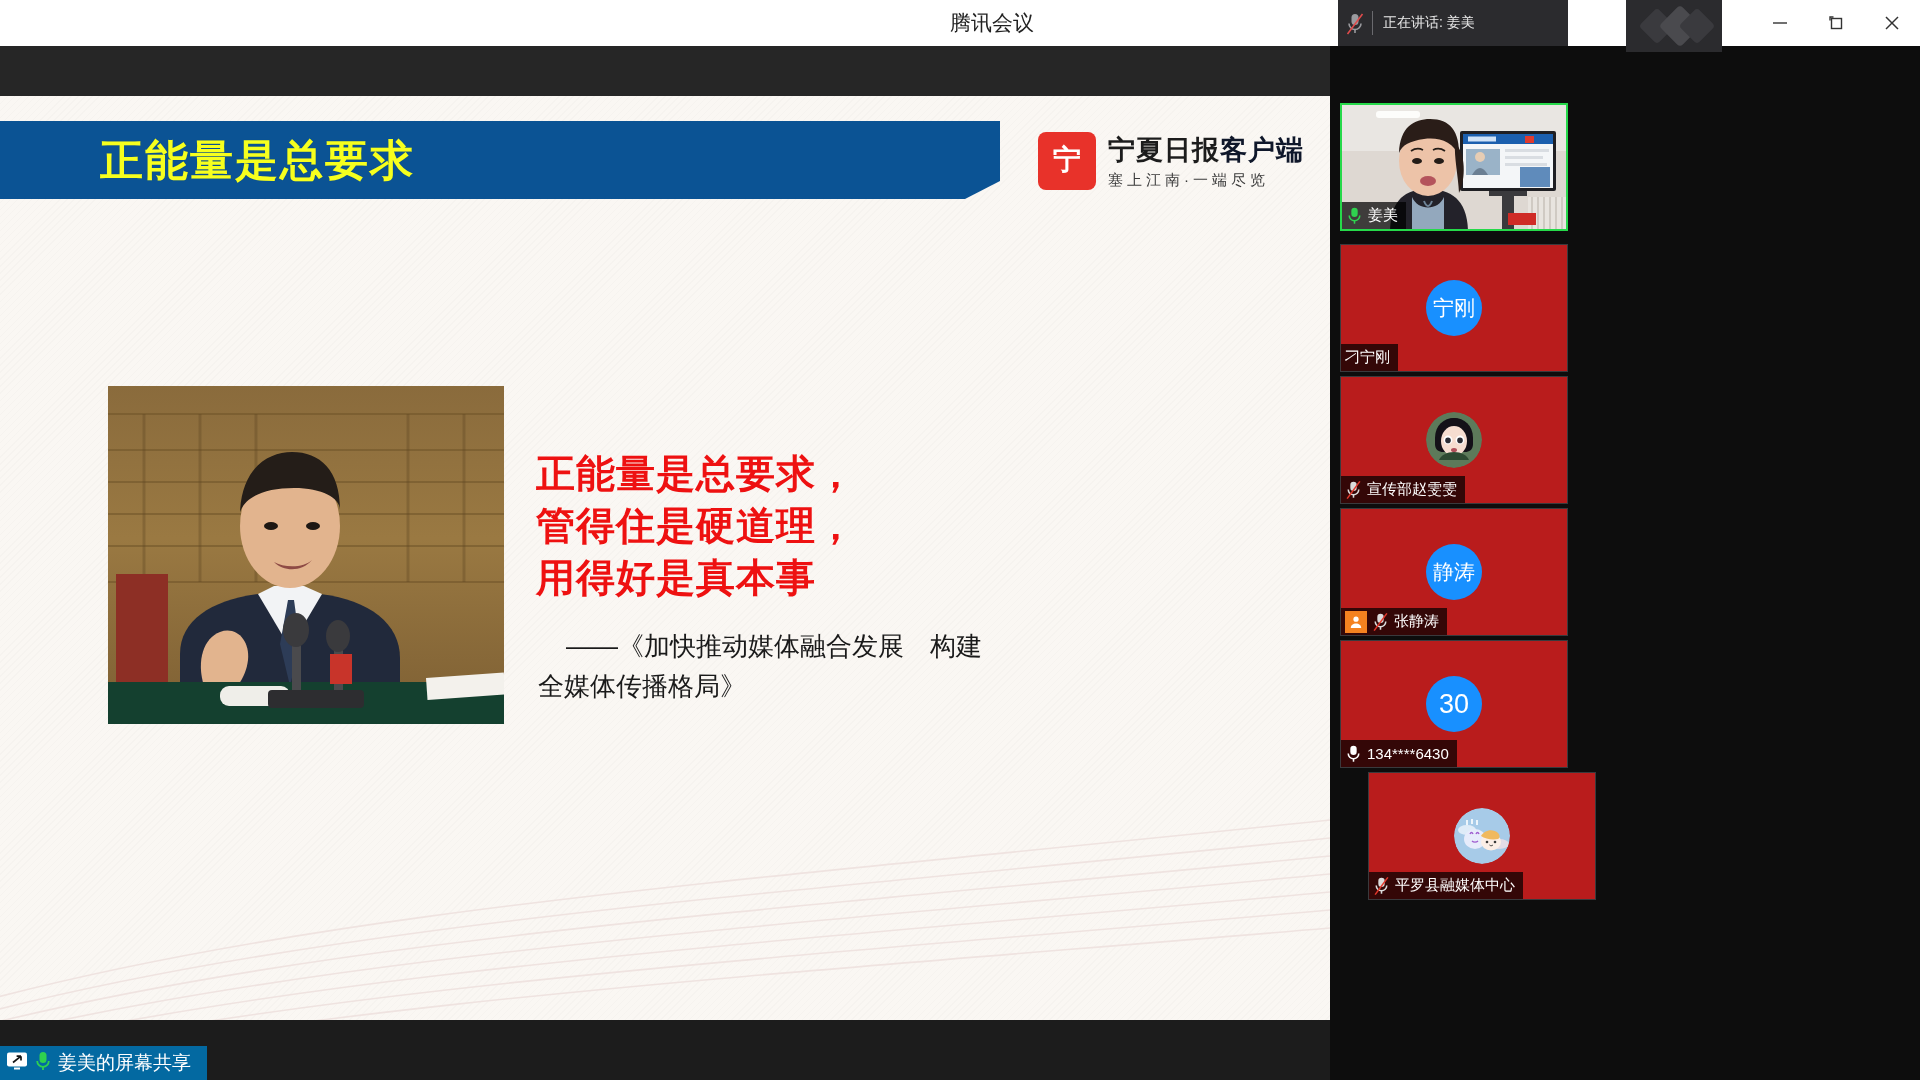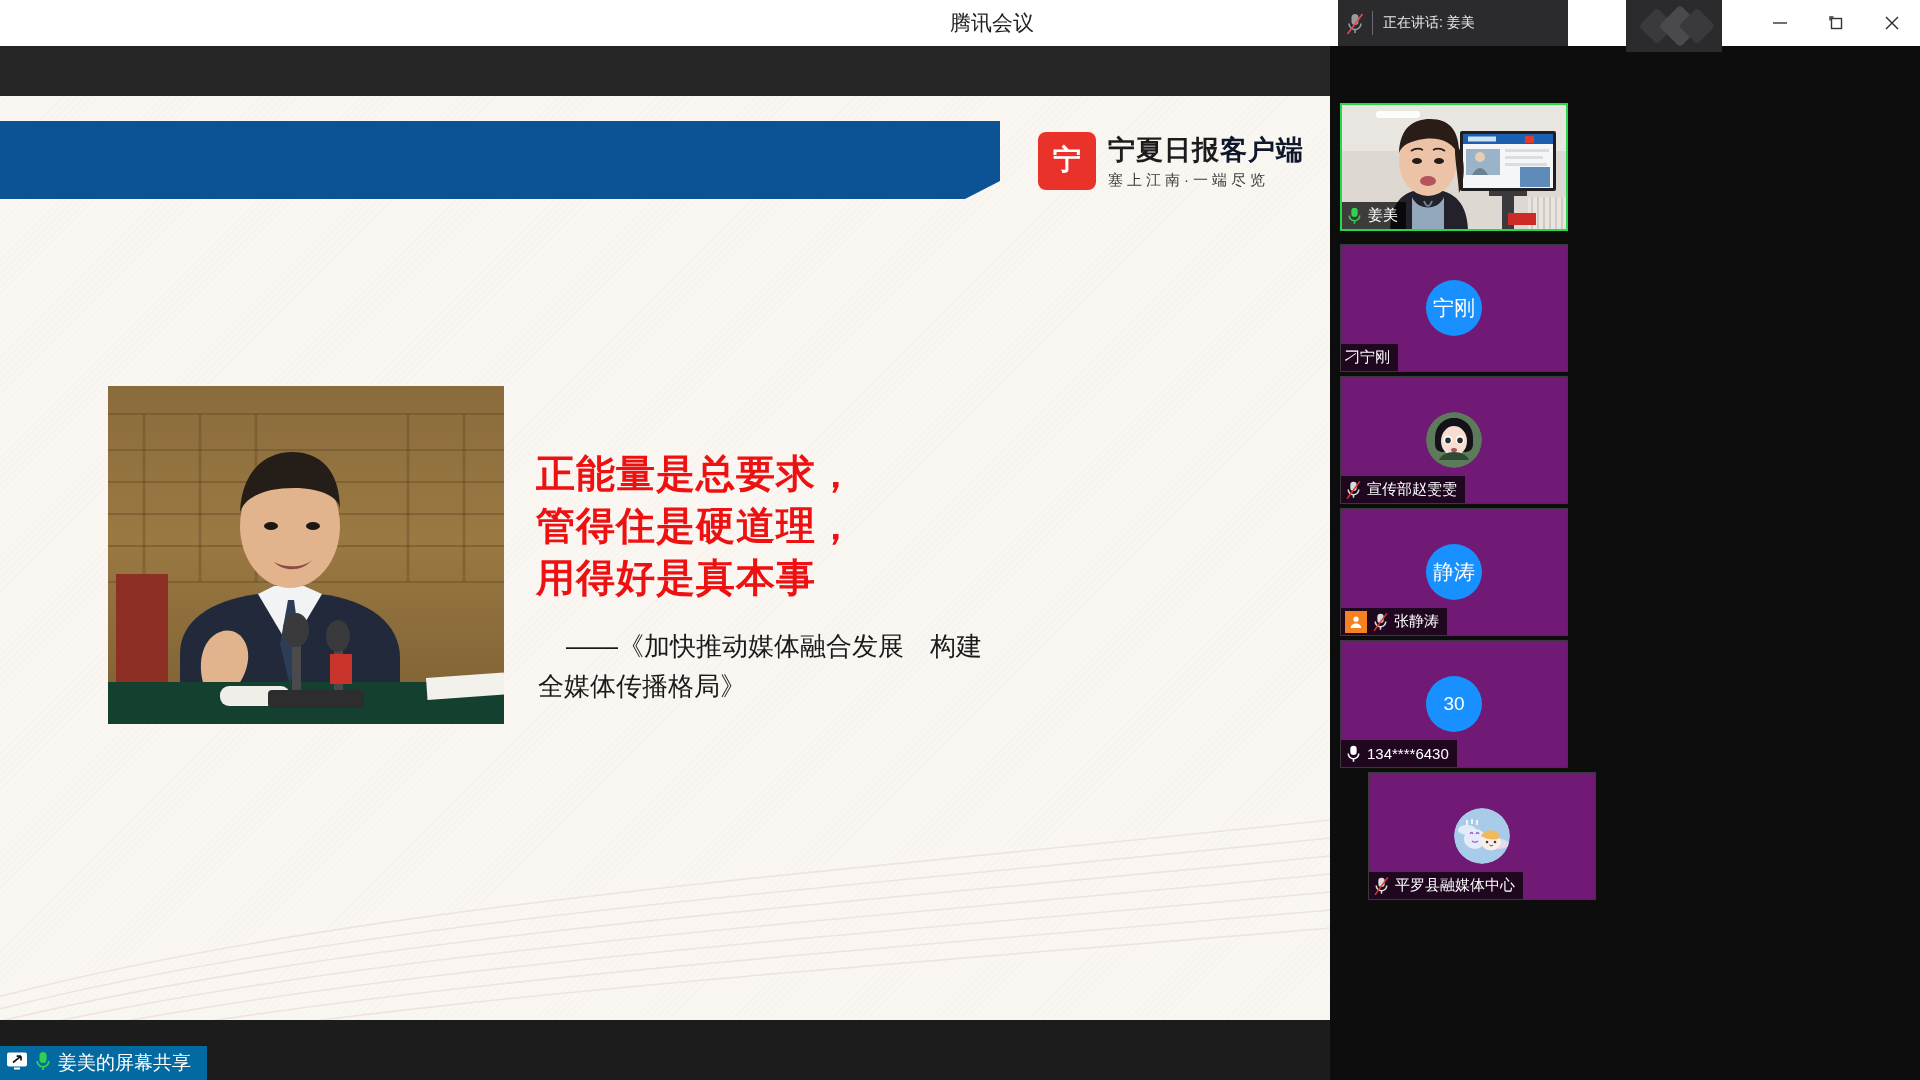--- a/index.html
+++ b/index.html
@@ -124,31 +124,31 @@
   }
   .sharebar-text{ font-size:19px; color:#fff; white-space:nowrap;}
 
   
   .rail{
     position:absolute; left:1330px; top:46px; width:590px; height:1034px;
     background:#0d0d0d;
   }
   .tile{
     position:absolute; left:10px; width:228px; height:128px;
-    background:#701a75; border:1px solid #3a3a3d; overflow:hidden;
+    background:#b91c1c; border:1px solid #3a3a3d; overflow:hidden;
   }
   .tile.active{ border:2px solid #26d94a; }
   .tile .avatar{
     position:absolute; left:50%; top:50%; transform:translate(-50%,-50%);
     width:56px; height:56px; border-radius:50%;
     display:flex; align-items:center; justify-content:center;
     color:#fff; font-size:21px; font-weight:500; overflow:hidden;
   }
   .tile .avatar.blue{ background:#1890ff; }
-  .tile .avatar.num{ font-size:19px; font-family:"Liberation Sans",sans-serif;}
+  .tile .avatar.num{ font-size:27px; font-family:"Liberation Sans",sans-serif;}
   .namebar{
     position:absolute; left:0; bottom:0; height:27px;
     background:rgba(0,0,0,.72);
     display:flex; align-items:center; gap:5px; padding:0 8px 0 4px;
   }
   .namebar .nm{ font-size:15px; color:#fff; white-space:nowrap;}
   .hostbadge{
     width:22px; height:22px; background:#f58220;
     display:flex;align-items:center;justify-content:center;
     flex:0 0 22px;
@@ -220,20 +220,21 @@
           <path d="M-50 274 C 300 180, 760 152, 1330 96"></path>
           <path d="M-50 286 C 300 196, 760 168, 1330 114"></path>
           <path d="M-50 298 C 300 212, 760 184, 1330 132"></path>
           <path d="M-50 310 C 300 228, 760 200, 1330 150"></path>
           <path d="M-50 322 C 300 244, 760 216, 1330 168"></path>
         </g>
       </svg>
     </div>
 
     <div class="title-band"></div>
+    <div class="title-text">正能量是总要求</div>
 
     <div class="logo-wrap">
       <div class="logo-mark">
         <span class="lm-glyph">宁</span>
       </div>
       <div>
         <div class="logo-txt-1"><span>宁夏日报</span><span class="accent">客户端</span></div>
         <div class="logo-txt-2">塞上江南·一端尽览</div>
       </div>
     </div>

